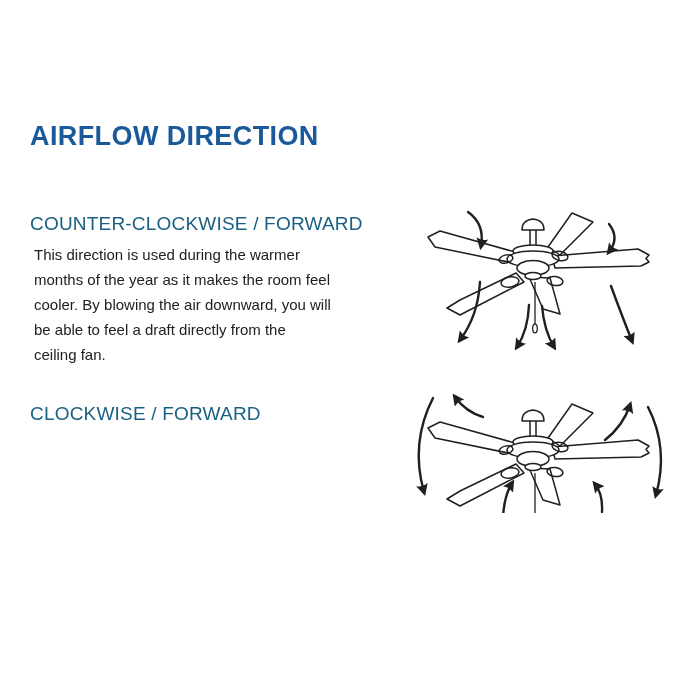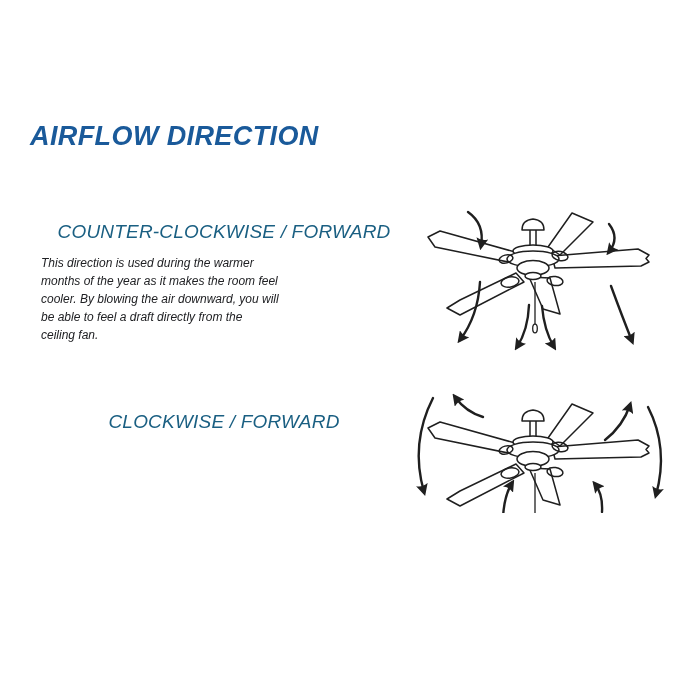--- a/index.html
+++ b/index.html
@@ -1,33 +1,33 @@
 <!DOCTYPE html>
 <html style="--background: #ffffff; --title-blue: #1a5a9a; --heading-teal: #1a5f82; --body-text: #202124; --line-art: #1f1f1f;"><head>
 <meta charset="utf-8">
 <style>
   html,body{margin:0;padding:0;background:#fff;}
   .page{
     position:relative;width:700px;height:513px;background:var(--background,#fff);
-    font-family:"Liberation Sans",sans-serif;overflow:hidden;font-style:italic;
+    font-family:"Liberation Sans",sans-serif;overflow:hidden;
   }
   .title{
     position:absolute;left:30px;top:122px;margin:0;
     font-size:27px;line-height:29px;font-weight:700;
     color:var(--title-blue,#1a5a9a);letter-spacing:.4px;
   }
   .sec{position:absolute;left:30px;width:388px;}
   .sec-1{top:204px;}
   .sec-2{top:394px;}
   .sec h2{
-    margin:16px 0 7px 0;font-size:19px;line-height:23px;font-weight:400;
-    color:var(--heading-teal,#1a5f82);letter-spacing:.2px;text-align:center;
+    margin:8px 0 7px 0;font-size:19px;line-height:23px;font-weight:400;
+    color:var(--heading-teal,#1a5f82);letter-spacing:.2px;
   }
   .sec p{
-    margin:11px;font-size:12px;line-height:18px;font-weight:400;
+    margin:4px;font-size:15px;line-height:25px;font-weight:400;
     color:var(--body-text,#202124);white-space:pre-line;
   }
   .fanbox{position:absolute;width:290px;height:180px;}
   .fan-1{left:402px;top:197px;}
   .fan-2{left:402px;top:388px;}
 </style>
 </head>
 <body>
 
 <div class="page">

